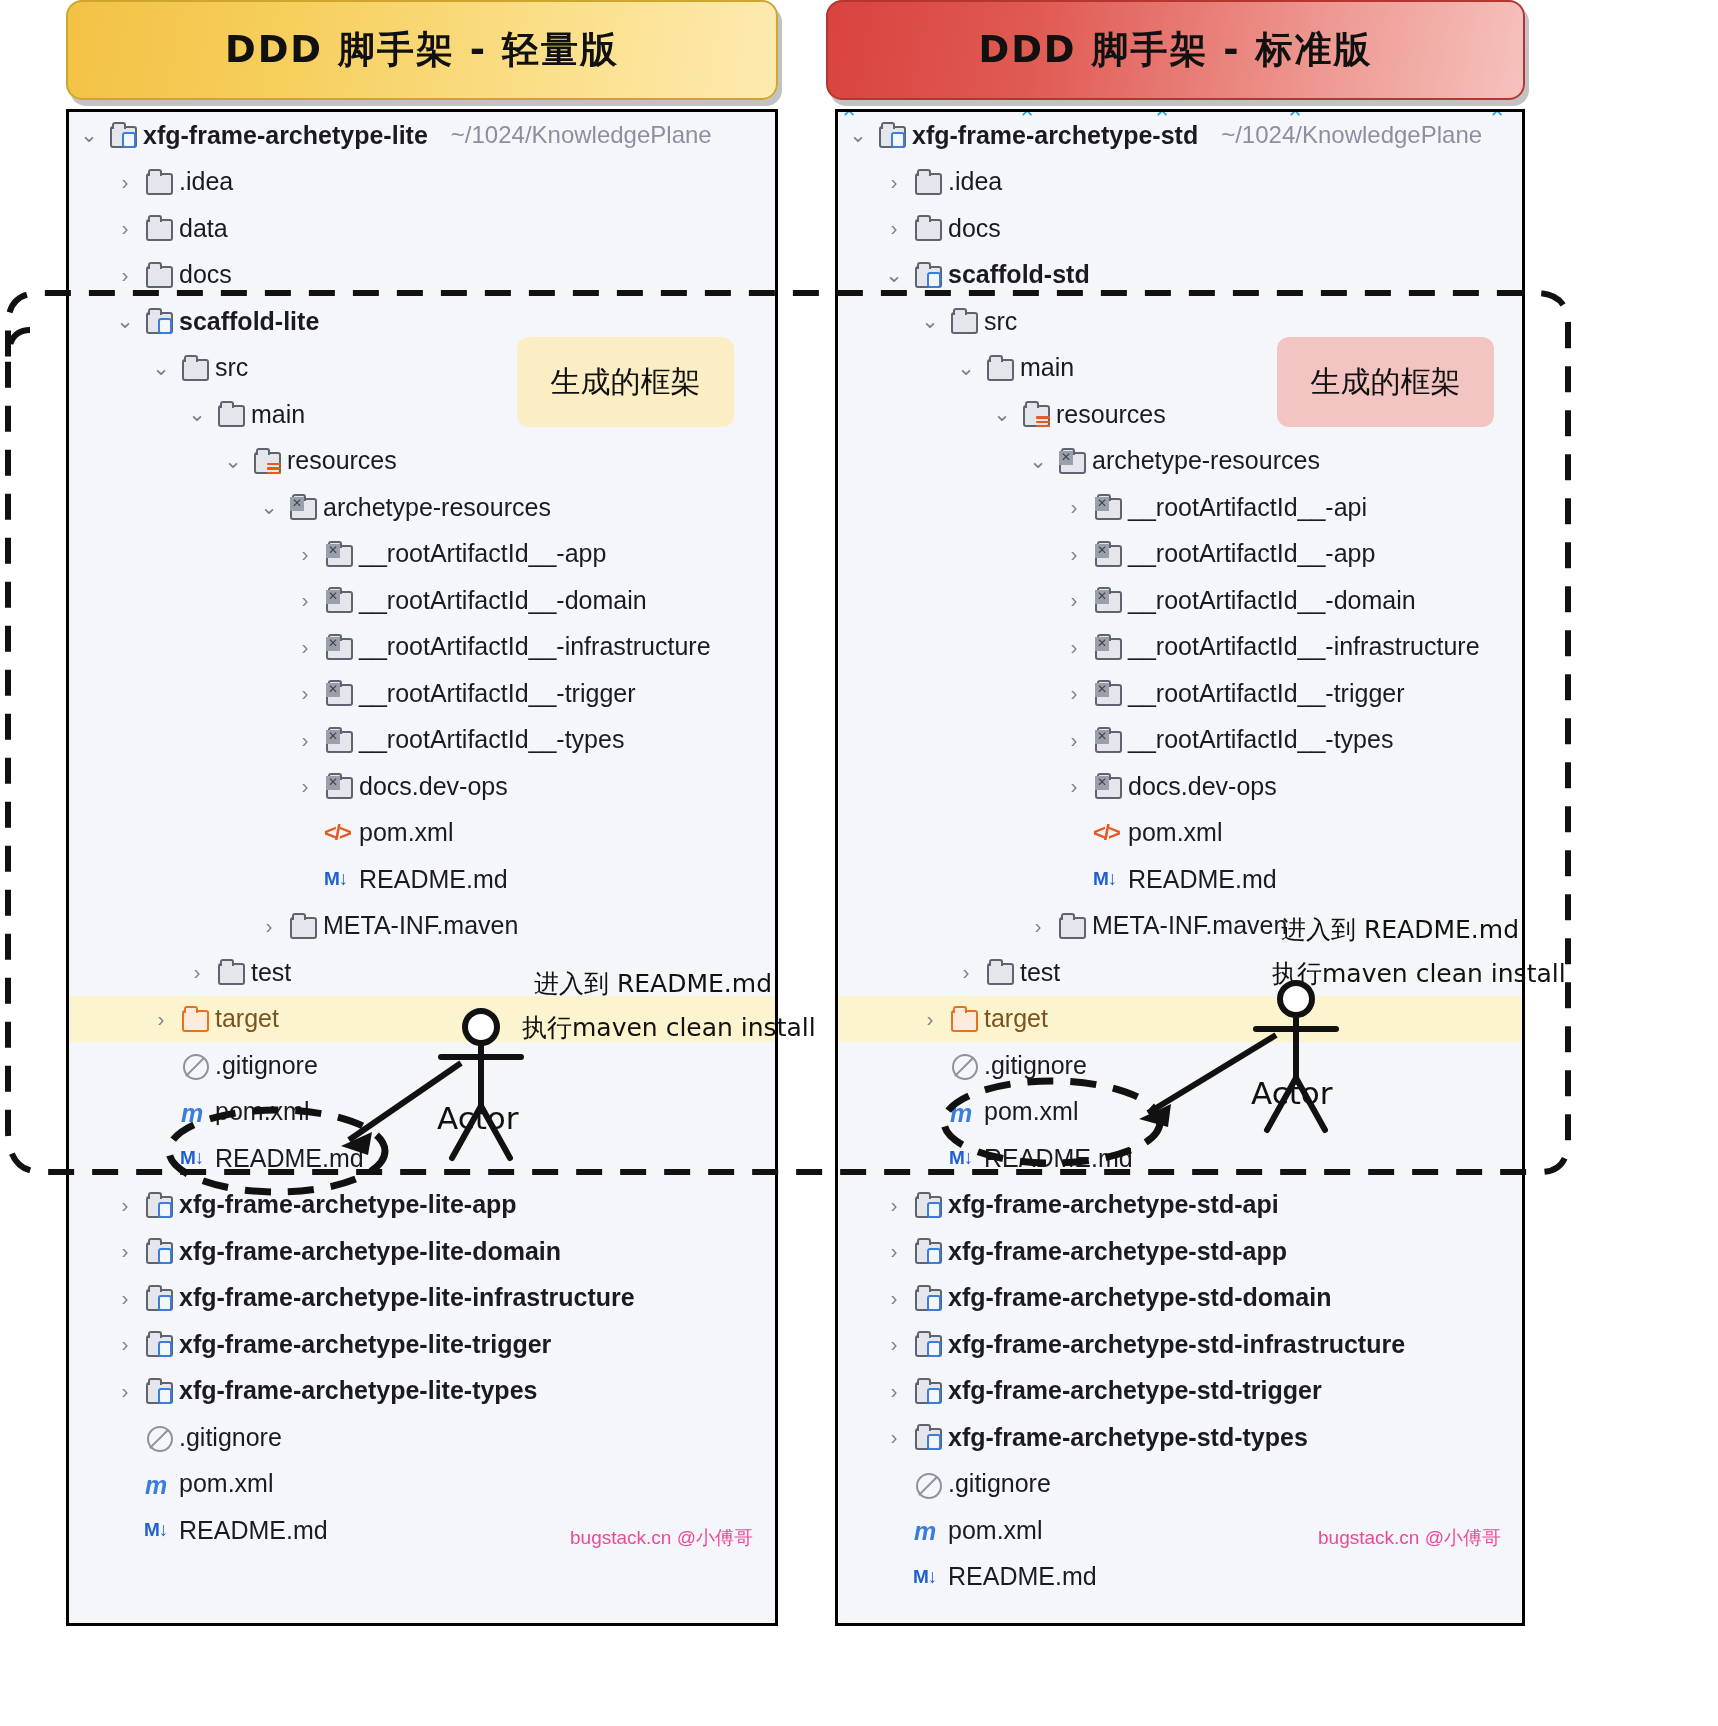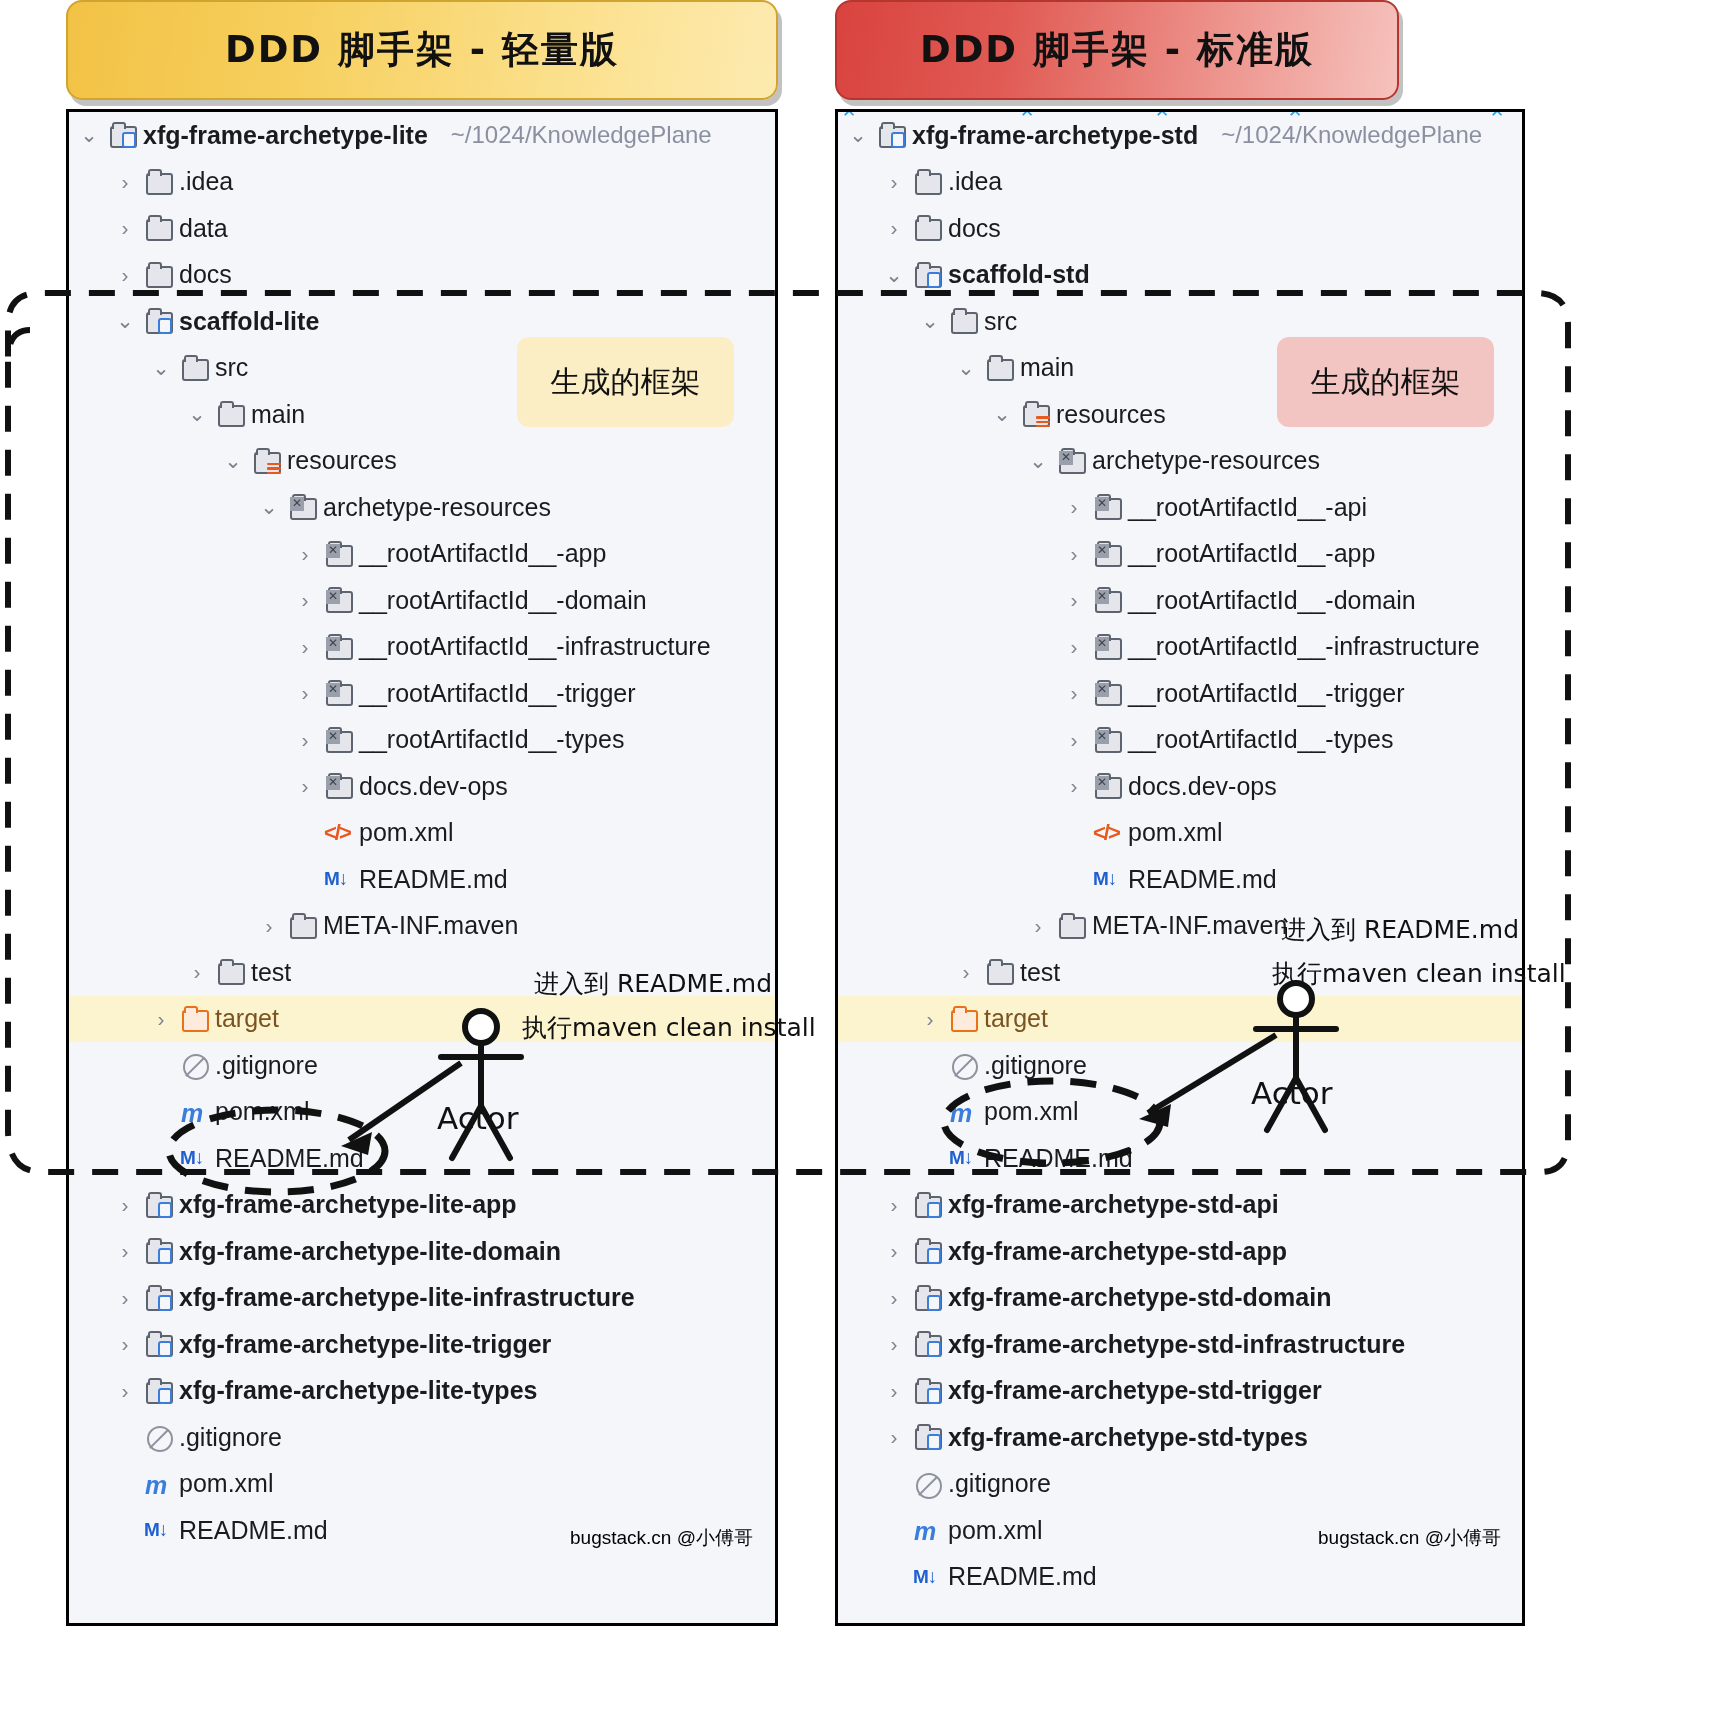--- a/index.html
+++ b/index.html
@@ -12,21 +12,21 @@
   
   .banner{
     position:relative;height:100px;border-radius:16px;
     box-shadow:4px 6px 0 rgba(120,120,120,.45);
     display:flex;align-items:center;justify-content:center;
     box-sizing:border-box;
   }
   .banner.lite{width:712px;margin-left:15px;
     background:linear-gradient(100deg,#f2c245 0%,#f6cf5d 32%,#fbe08c 70%,#fdeab0 100%);
     border:2px solid #cfa52f;}
-  .banner.std{width:564px;margin-left:15px;
+  .banner.std{width:699px;margin-left:6px;
     background:linear-gradient(100deg,#d9433f 0%,#e05a53 30%,#ee9a93 72%,#f6c2bd 100%);
     border:2px solid #b5352f;}
   .banner-text{
     font-family:"DejaVu Sans","Liberation Sans",sans-serif;
     font-weight:bold;font-size:37px;color:#111;letter-spacing:2px;white-space:nowrap;
   }
 
   
   .tree-window{
     position:relative;background:#f4f6fa;border:3px solid #000;
@@ -73,21 +73,21 @@
   .callout{position:absolute;border-radius:12px;display:flex;align-items:center;justify-content:center;
            font-family:"DejaVu Sans","Liberation Sans",sans-serif;font-size:30px;color:#111;}
   .callout.lite{background:#fceec4;}
   .callout.std{background:#f3c5c2;}
 
   
   .anno{position:absolute;font-family:"DejaVu Sans","Liberation Sans",sans-serif;font-size:25px;color:#111;white-space:nowrap;}
 
   .actorlbl{position:absolute;font-family:"DejaVu Sans","Liberation Sans",sans-serif;font-size:31px;color:#111;}
 
-  .watermark{position:absolute;font-size:19px;color:#000000;white-space:nowrap;}
+  .watermark{position:absolute;font-size:19px;color:#ec4899;white-space:nowrap;}
 
   svg.overlay{position:absolute;left:0;top:0;pointer-events:none;}
 </style>
 </head>
 <body>
 
 <div class="panel left">
   <div class="banner lite">
     <span class="banner-text">DDD 脚手架 - 轻量版</span>
   </div>

